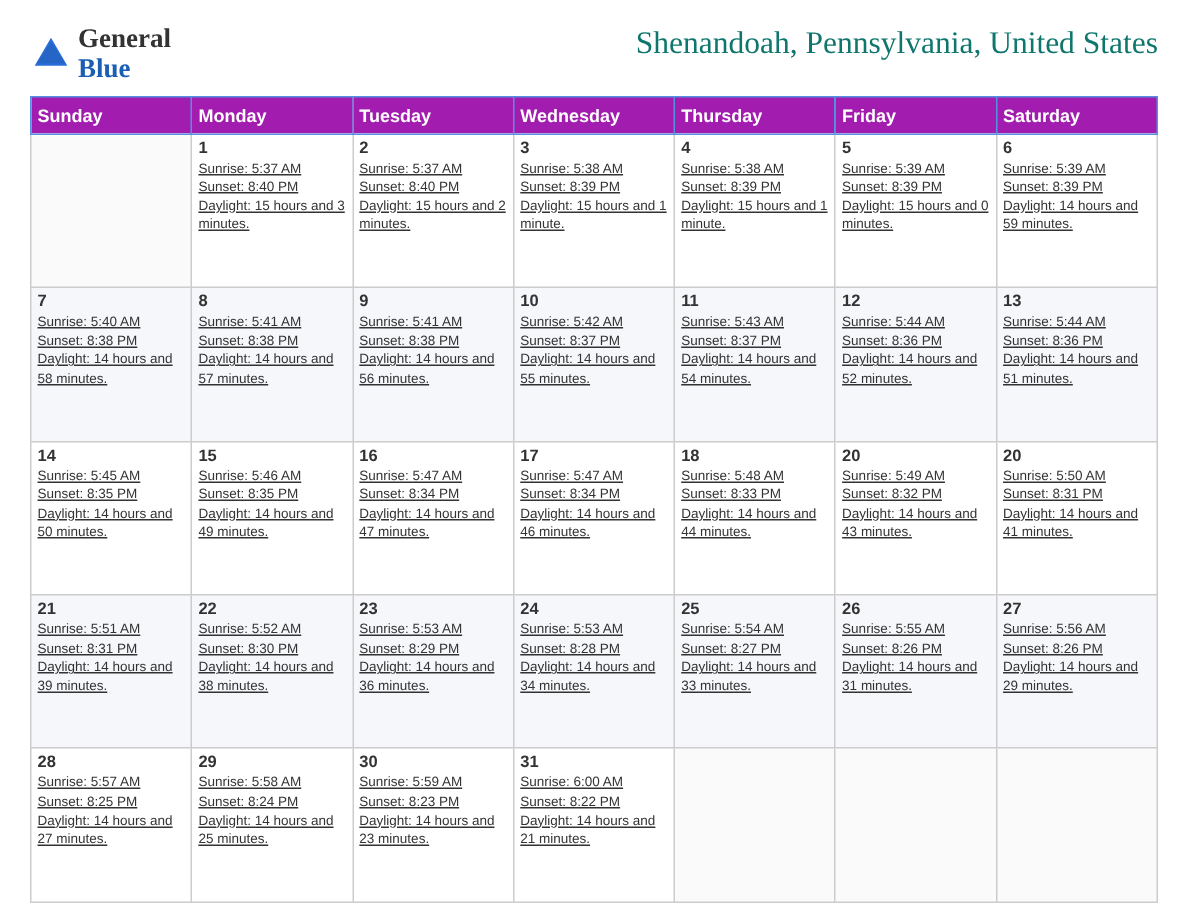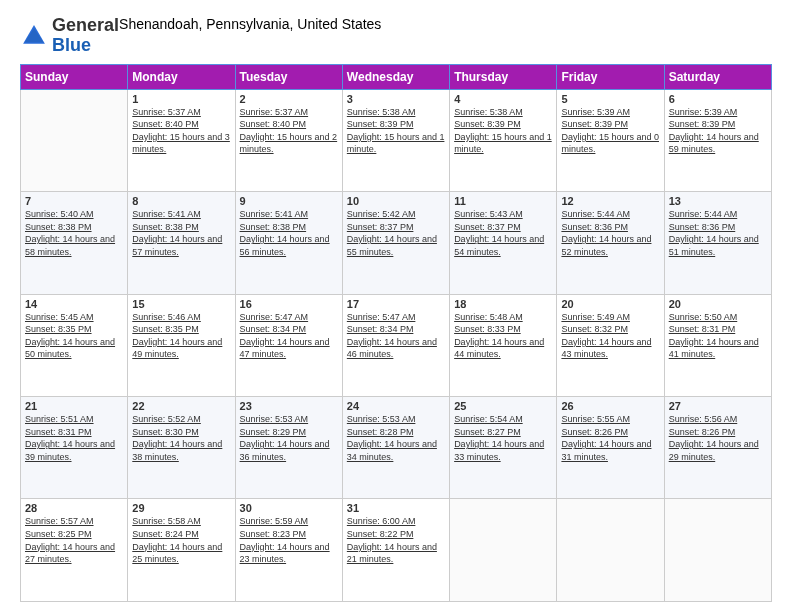--- a/index.html
+++ b/index.html
@@ -12,22 +12,24 @@
     }
     .page {
       width: 792px;
       height: 612px;
       padding: 16px 20px 10px 20px;
       display: flex;
       flex-direction: column;
     }
     .header {
       display: flex;
+      justify-content: space-between;
       align-items: flex-start;
       margin-bottom: 8px;
+      font-family: Liberation Serif, serif;
     }
     .logo {
       display: flex;
       align-items: center;
       gap: 4px;
     }
     .logo-text {
       font-size: 18px;
       font-weight: bold;
       line-height: 1.1;
@@ -41,22 +43,22 @@
     .title-block {
       text-align: right;
     }
     .month-title {
       font-size: 36px;
       font-weight: bold;
       color: #222;
       line-height: 1.1;
     }
     .location {
-      font-size: 14px;
-      color: #000000;
+      font-size: 21px;
+      color: #0f766e;
     }
     .calendar {
       flex: 1;
       border: 1px solid #ccc;
       border-collapse: collapse;
       width: 100%;
       table-layout: fixed;
     }
     .calendar thead tr th {
       background-color: #a21caf;

